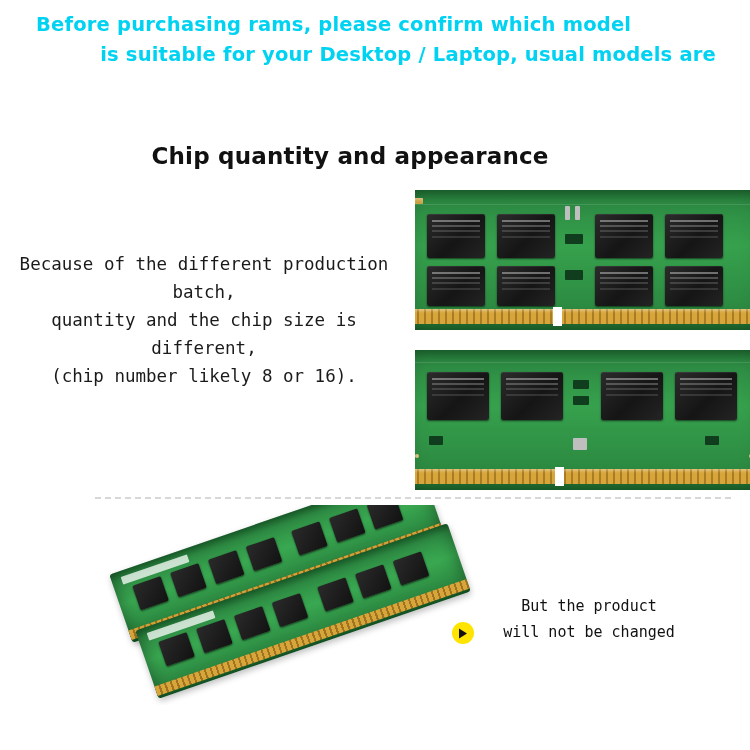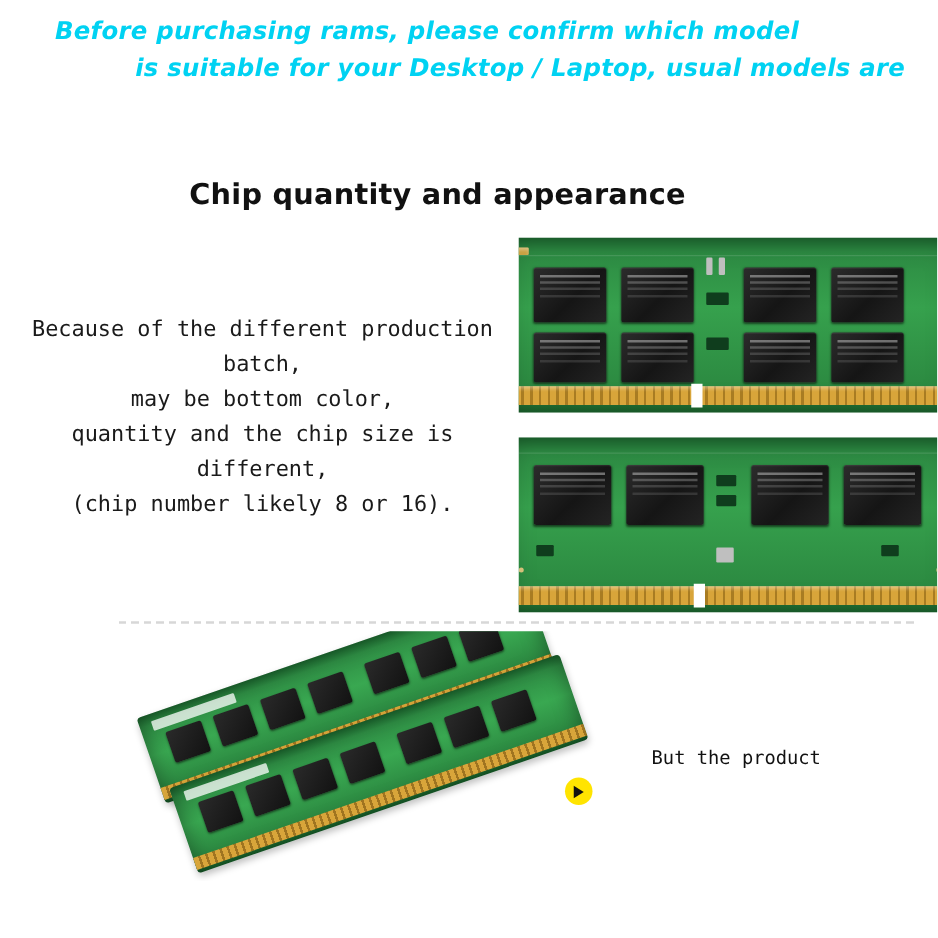--- a/index.html
+++ b/index.html
@@ -14,30 +14,29 @@
     position: relative;
     width: 750px;
     height: 750px;
     background: #ffffff;
     overflow: hidden;
   }
 
   
   .headline {
     position: absolute;
-    left: 44px;
+    left: 36px;
     top: 10px;
     width: 680px;
     color: #00d2f2;
     font-family: "DejaVu Sans", sans-serif;
     font-weight: bold;
     font-size: 19.5px;
     line-height: 30px;
     letter-spacing: 0.2px;
-    font-style: italic;
   }
   .headline .l2 { padding-left: 6px; text-align: right; }
   .headline .l3 { padding-left: 14px; }
 
   
   .section-title {
     position: absolute;
     left: 0;
     top: 143px;
     width: 700px;
@@ -45,21 +44,21 @@
     font-family: "DejaVu Sans", sans-serif;
     font-weight: bold;
     font-size: 23px;
     color: #111111;
     letter-spacing: 0.2px;
   }
 
   
   .desc {
     position: absolute;
-    left: 10px;
+    left: 4px;
     top: 250px;
     width: 400px;
     text-align: center;
     font-family: "DejaVu Sans Mono", monospace;
     font-size: 17.5px;
     line-height: 28px;
     color: #1a1a1a;
   }
 
   
@@ -222,21 +221,20 @@
 
   <div class="headline">
     <div class="l1">Before purchasing rams, please confirm which model</div>
     <div class="l2">is suitable for your Desktop / Laptop, usual models are</div>
   </div>
 
   <div class="section-title">Chip quantity and appearance</div>
 
   <div class="desc">
     <div>Because of the different production batch,</div>
-    <div>may be bottom color,</div>
     <div>quantity and the chip size is different,</div>
     <div>(chip number likely 8 or 16).</div>
   </div>
 
   <div class="photo-top">
 
     <div class="sodimm one">
       <div class="chip" style="left:22px;  top:24px; width:58px; height:44px;"></div>
       <div class="chip" style="left:92px;  top:24px; width:58px; height:44px;"></div>
       <div class="chip" style="left:190px; top:24px; width:58px; height:44px;"></div>
@@ -308,15 +306,16 @@
     </div>
   </div>
 
   <div class="note-bullet">
     <svg width="10" height="11" viewBox="0 0 10 11" aria-hidden="true">
       <polygon points="1,0.5 9,5.5 1,10.5" fill="#111111"></polygon>
     </svg>
   </div>
   <div class="note">
     <div>But the product</div>
+    <div>will not be changed</div>
   </div>
 
 </div>
 
 </body></html>

